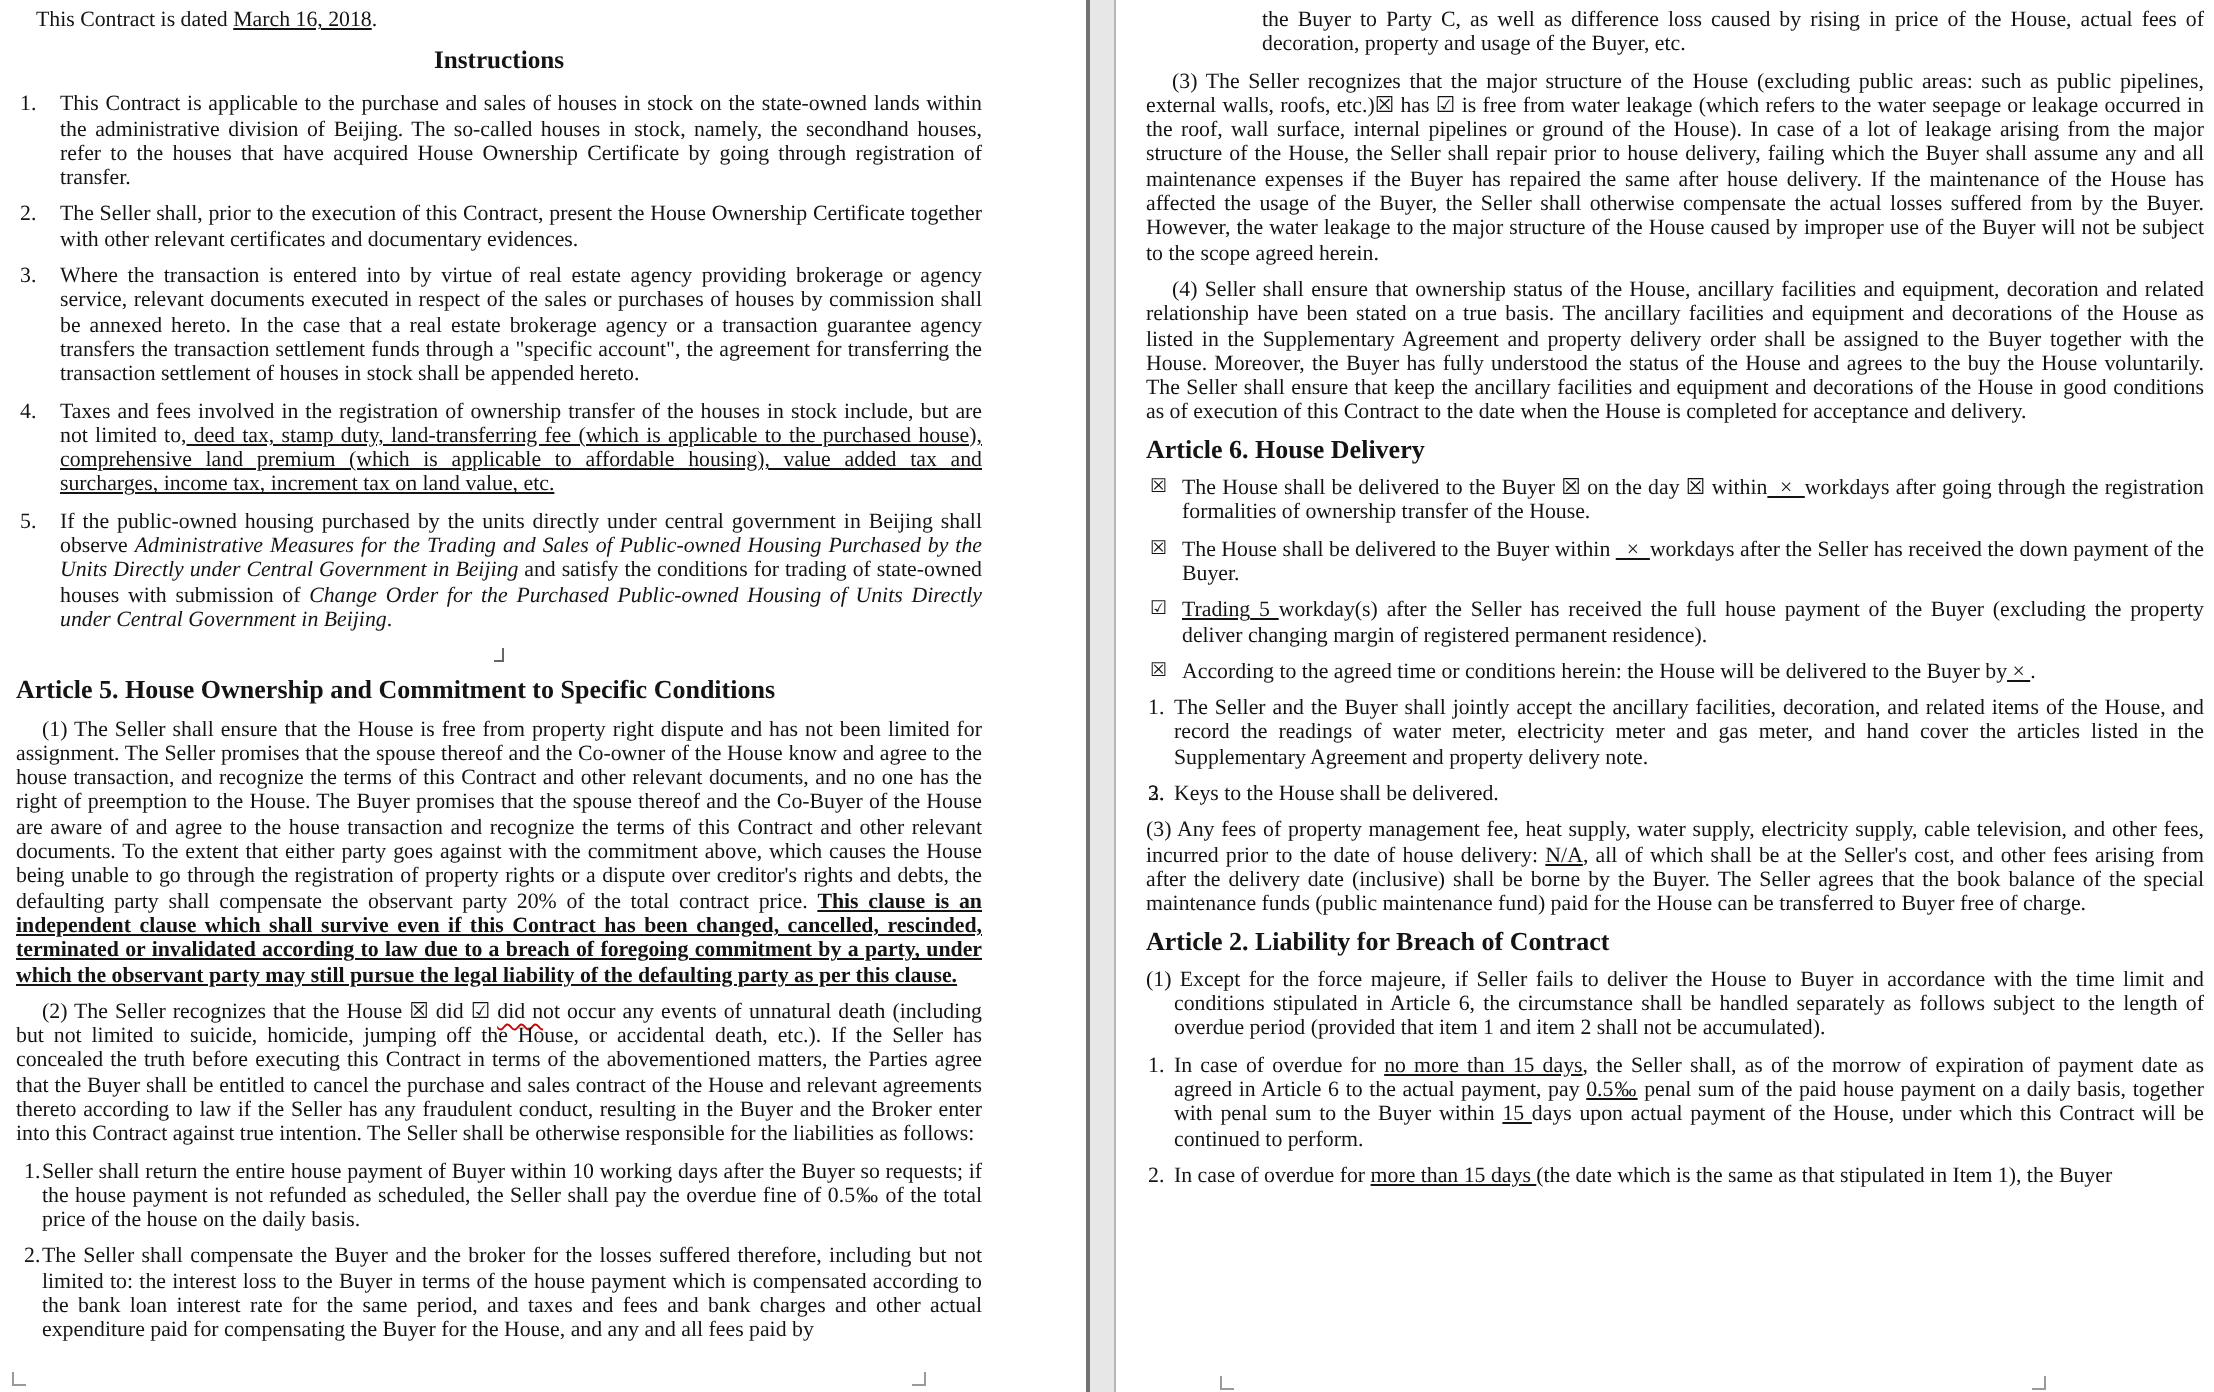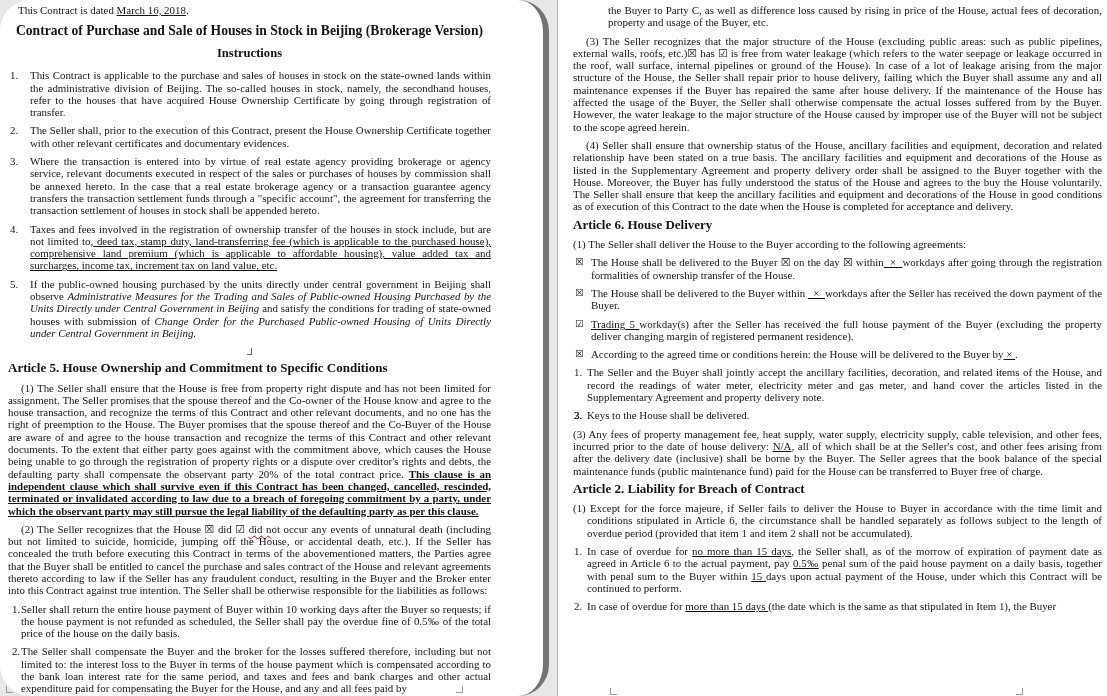--- a/index.html
+++ b/index.html
@@ -4,62 +4,61 @@
 <style>
   html,body{margin:0;padding:0;}
   body{
     width:1107px;height:696px;overflow:hidden;position:relative;
     background:#e7e7e7;
     font-family:"Liberation Serif","DejaVu Serif",serif;
     color:#141414;
     font-size:10.9px;line-height:12.3px;
   }
   .page{position:absolute;top:0;height:696px;background:#ffffff;}
-  #page-left{left:0;width:543px;border-right:6px solid #737373;border-radius:31px;}
+  #page-left{left:0;width:543px;border-right:2px solid #737373;}
   #page-right{left:557px;width:550px;border-left:1px solid #b6b6b6;}
   .content{position:absolute;top:4px;}
   .content-left{left:8px;width:483px;}
   .content-right{left:15px;width:529px;}
   p,h1,h2,h3,div.block{margin:0;}
   .para{text-align:justify;margin-bottom:6px;}
   .dateline{text-indent:10px;margin-bottom:4px;}
   .doc-title{font-size:13.6px;line-height:16px;font-weight:bold;text-align:center;margin:7px 0 0;}
   .doc-subtitle{font-size:12.6px;line-height:15px;font-weight:bold;text-align:center;margin:7px 0 8px;}
   .heading{font-weight:bold;font-size:13px;margin:5px 0 7px;}
   .ins{position:relative;padding-left:22px;margin-bottom:6px;text-align:justify;}
   .ins>.num{position:absolute;left:2px;top:0;}
   .lia{position:relative;padding-left:13px;margin-bottom:6px;text-align:justify;}
   .lia>.num{position:absolute;left:4px;top:0;}
   .cbitem{position:relative;padding-left:18px;margin-bottom:6px;text-align:justify;}
   .cbitem>.cb{position:absolute;left:2px;top:0;font-family:"DejaVu Sans",sans-serif;font-size:9.5px;}
   .fitem{position:relative;padding-left:14px;margin-bottom:6px;text-align:justify;}
   .fitem>.num{position:absolute;left:1px;top:0;}
   .indent1{text-indent:13px;}
   .hang{padding-left:14px;text-indent:-14px;margin-bottom:6px;text-align:justify;}
-  .carryover{margin-left:35px;margin-bottom:6px;text-align:justify;}
+  .carryover{margin-left:58px;margin-bottom:6px;text-align:justify;}
   .u{text-decoration:underline;}
   .bu{font-weight:bold;text-decoration:underline;}
   .it{font-style:italic;}
   .blank{text-decoration:underline;white-space:pre;}
   .sq{text-decoration-line:underline;text-decoration-style:wavy;text-decoration-color:#d40000;text-decoration-thickness:1px;text-underline-offset:2px;}
   .pmark-line{height:12px;text-align:center;margin-bottom:2px;}
   .pmark{display:inline-block;width:4px;height:6px;border-right:1px solid #666;border-bottom:1px solid #666;}
   .corner{position:absolute;width:6px;height:6px;}
   .corner.bl{border-left:1px solid #9a9a9a;border-bottom:1px solid #9a9a9a;}
   .corner.br{border-right:1px solid #9a9a9a;border-bottom:1px solid #9a9a9a;}
 </style>
 </head>
 <body>
 
 <div class="page" id="page-left">
   <div class="content content-left">
 
     <p class="para dateline"><span>This Contract is dated </span><span class="u">March 16, 2018</span><span>. </span></p>
 
-    <h1 class="doc-title">Contract of Purchase and Sale of Houses in Stock in Beijing (Brokerage Version)</h1>
     <h2 class="doc-subtitle">Instructions</h2>
 
     <div class="ins"><span class="num">1.</span><span>This Contract is applicable to the purchase and sales of houses in stock on the state-owned lands within the administrative division of Beijing. The so-called houses in stock, namely, the secondhand houses, refer to the houses that have acquired House Ownership Certificate by going through registration of transfer.</span></div>
 
     <div class="ins"><span class="num">2.</span><span>The Seller shall, prior to the execution of this Contract, present the House Ownership Certificate together with other relevant certificates and documentary evidences.</span></div>
 
     <div class="ins"><span class="num">3.</span><span>Where the transaction is entered into by virtue of real estate agency providing brokerage or agency service, relevant documents executed in respect of the sales or purchases of houses by commission shall be annexed hereto. In the case that a real estate brokerage agency or a transaction guarantee agency transfers the transaction settlement funds through a "specific account", the agreement for transferring the transaction settlement of houses in stock shall be appended hereto.</span></div>
 
     <div class="ins"><span class="num">4.</span><span>Taxes and fees involved in the registration of ownership transfer of the houses in stock include, but are not limited to,</span><span class="u"> deed tax, stamp duty, land-transferring fee (which is applicable to the purchased house), comprehensive land premium (which is applicable to affordable housing), value added tax and surcharges, income tax, increment tax on land value, etc.</span></div>
 
@@ -86,21 +85,20 @@
   <div class="content content-right">
 
     <div class="carryover"><span>the Buyer to Party C, as well as difference loss caused by rising in price of the House, actual fees of decoration, property and usage of the Buyer, etc.</span></div>
 
     <p class="para indent1"><span>(3) The Seller recognizes that the major structure of the House (excluding public areas: such as public pipelines, external walls, roofs, etc.)☒ has ☑ is free from water leakage (which refers to the water seepage or leakage occurred in the roof, wall surface, internal pipelines or ground of the House). In case of a lot of leakage arising from the major structure of the House, the Seller shall repair prior to house delivery, failing which the Buyer shall assume any and all maintenance expenses if the Buyer has repaired the same after house delivery. If the maintenance of the House has affected the usage of the Buyer, the Seller shall otherwise compensate the actual losses suffered from by the Buyer. However, the water leakage to the major structure of the House caused by improper use of the Buyer will not be subject to the scope agreed herein.</span></p>
 
     <p class="para indent1"><span>(4) Seller shall ensure that ownership status of the House, ancillary facilities and equipment, decoration and related relationship have been stated on a true basis. The ancillary facilities and equipment and decorations of the House as listed in the Supplementary Agreement and property delivery order shall be assigned to the Buyer together with the House. Moreover, the Buyer has fully understood the status of the House and agrees to the buy the House voluntarily. The Seller shall ensure that keep the ancillary facilities and equipment and decorations of the House in good conditions as of execution of this Contract to the date when the House is completed for acceptance and delivery.</span></p>
 
     <h3 class="heading">Article 6. House Delivery</h3>
 
-    <p class="para"><span>(1) The Seller shall deliver the House to the Buyer according to the following agreements:</span></p>
 
     <div class="cbitem"><span class="cb">☒</span><span>The House shall be delivered to the Buyer ☒ on the day ☒ within</span><span class="blank">&nbsp;&nbsp;×&nbsp;&nbsp;</span><span>workdays after going through the registration formalities of ownership transfer of the House.</span></div>
 
     <div class="cbitem"><span class="cb">☒</span><span>The House shall be delivered to the Buyer within </span><span class="blank">&nbsp;&nbsp;×&nbsp;&nbsp;</span><span>workdays after the Seller has received the down payment of the Buyer.</span></div>
 
     <div class="cbitem"><span class="cb">☑</span><span class="u">Trading</span><span class="blank">&nbsp;5&nbsp;</span><span>workday(s) after the Seller has received the full house payment of the Buyer (excluding the property deliver changing margin of registered permanent residence).</span></div>
 
     <div class="cbitem"><span class="cb">☒</span><span>According to the agreed time or conditions herein: the House will be delivered to the Buyer by</span><span class="blank">&nbsp;×&nbsp;</span><span>.</span></div>
 
 

